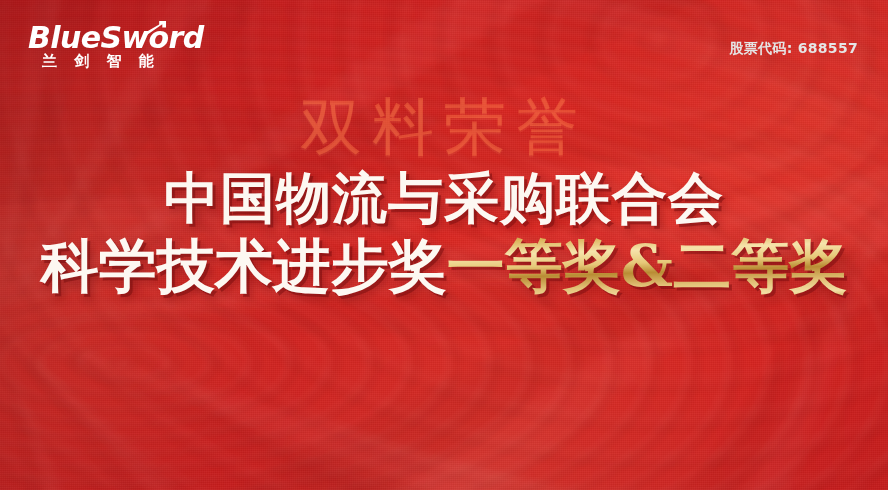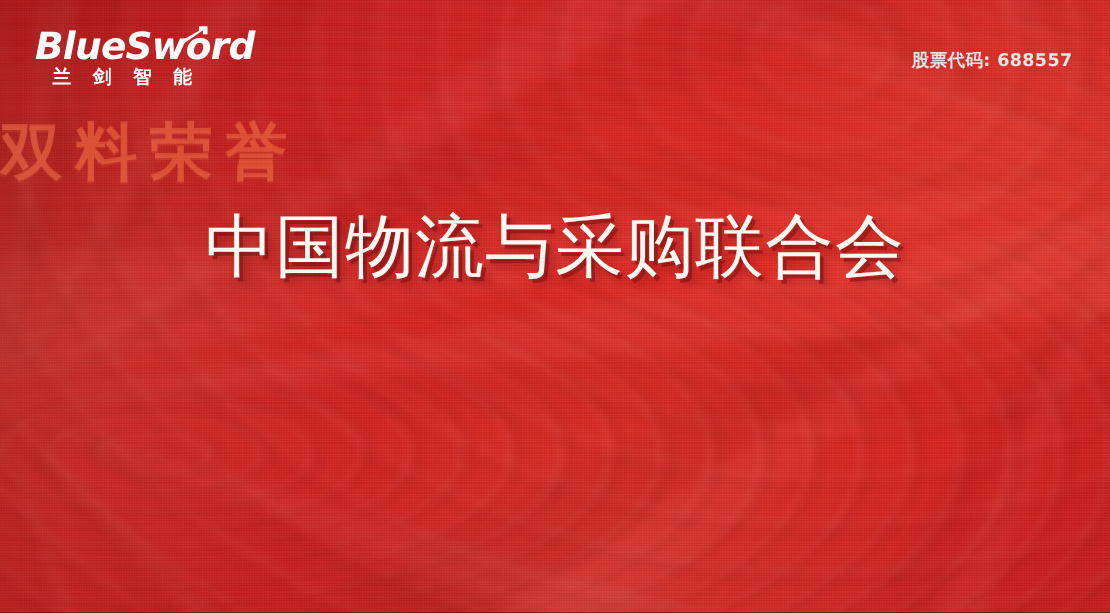--- a/index.html
+++ b/index.html
@@ -148,42 +148,43 @@
     color: #e5e5e5;
     white-space: nowrap;
   }
 
   
   .watermark {
     position: absolute;
     left: 0;
     right: 0;
     top: 96px;
+    text-align: center;
     font-family: "DejaVu Sans", "Liberation Sans", sans-serif;
-    font-weight: 700;
-    font-size: 50px;
+    font-weight: 400;
+    font-size: 62px;
     line-height: 1;
     letter-spacing: 10px;
     color: rgba(255,126,74,0.42);
     text-shadow: 0 2px 0 rgba(255,150,100,0.12);
     white-space: nowrap;
     user-select: none;
   }
 
   
   .headline {
     position: absolute;
     left: 0;
     right: 0;
     top: 168px;
     text-align: center;
   }
   .line {
     font-family: "DejaVu Serif", "Liberation Serif", serif;
-    font-weight: 400;
+    font-weight: 700;
     line-height: 1.08;
     white-space: nowrap;
   }
   .line-1 {
     font-size: 55px;
     letter-spacing: 1px;
     color: #fdf8f2;
     text-shadow:
       3px 3px 0 rgba(110,8,12,0.45),
       5px 5px 8px rgba(90,6,10,0.35);
@@ -240,15 +241,18 @@
         <path d="M3 17 L3 13.2 L18.2 4.6 L18.2 1 L25 1 L25 7.4 L21.3 7.4 L21.3 4.2 Z" fill="#ffffff"></path>
       </svg>
     </span>
     <div class="logo-cn">兰 剑 智 能</div>
   </div>
 
   <div class="stock-code">股票代码: 688557</div>
 
   <div class="headline">
     <div class="line line-1">中国物流与采购联合会</div>
+    <div class="line line-2">
+      <span class="seg-white">科学技术进步奖</span><span class="seg-gold">一等奖&amp;二等奖</span>
+    </div>
   </div>
 
 </div>
 
 </body></html>

